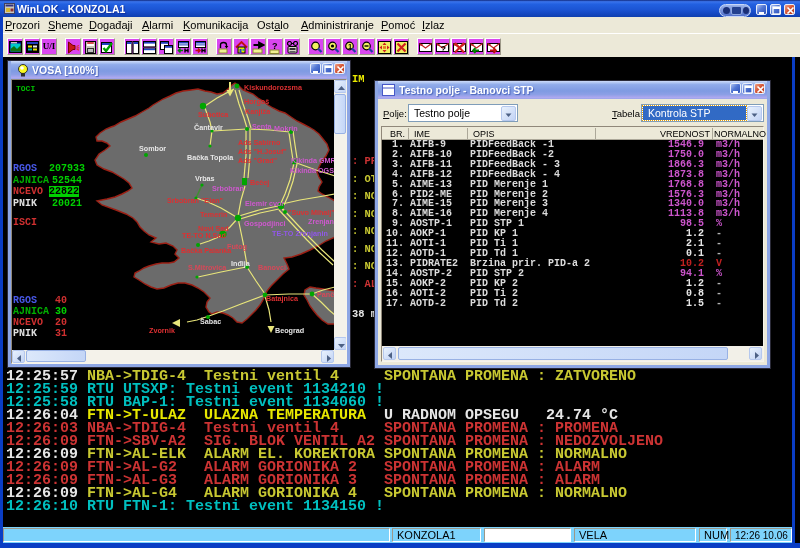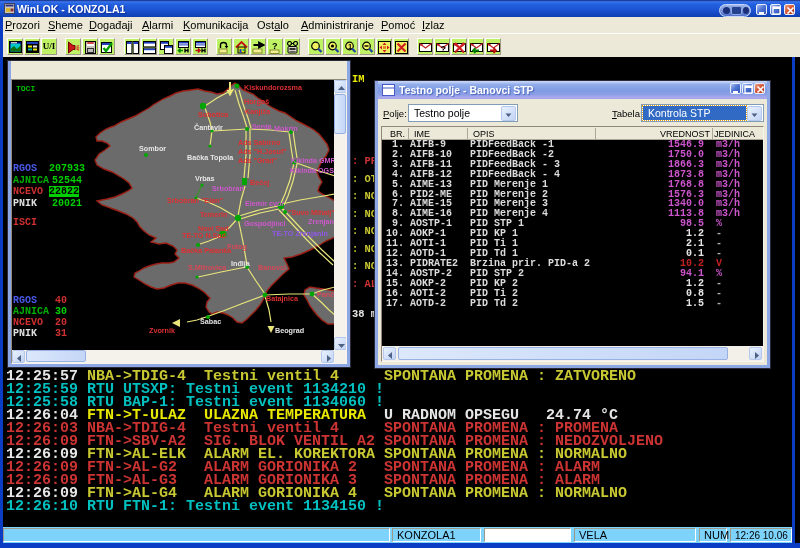--- a/index.html
+++ b/index.html
@@ -12,21 +12,21 @@
 #mdi { left:3px; top:57px; width:789px; height:470px; background:#000; overflow:hidden; }
 #lborder { left:0; top:17px; width:3px; height:531px; background:#0A3DC4; }
 #rborder { left:792px; top:57px; width:3px; height:486px; background:#0A3DC4; }
 #rblack { left:795px; top:57px; width:5px; height:486px; background:#000; }
 #bborder { left:0; top:543px; width:800px; height:5px; background:#0A3DC4; }
 #statusbar { left:3px; top:527px; width:789px; height:16px; background:#7dd3fc; font-size:11px; color:#000;}
 .spanel { position:absolute; top:1px; height:14px; border:1px solid;
   border-color:#9D9888 #fff #fff #9D9888; padding:0 4px; }
 .menuitem { position:absolute; top:2px; }
 u { text-decoration:underline; }
-.tbtn { position:absolute; top:4px; width:16px; height:17px; background:#bef264;
+.tbtn { position:absolute; top:4px; width:16px; height:17px; background:#d946ef;
   border:1px solid; border-color:#fff #9D9888 #9D9888 #fff; }
 .tbtn svg { position:absolute; left:1px; top:2px; }
 .xpwin { position:absolute; border:3px solid #8DA6E4; border-top:none; background:#ECE9D8;
   box-shadow:0 0 0 1px #2a2a38; }
 .xptitle { position:relative; height:18px; 
   background:linear-gradient(180deg,#CDDCF9 0%,#91ACEA 20%,#7F9AE2 55%,#8C9FE6 75%,#ADA8EF 92%,#9AA5E8 100%);
   color:#fff; font-weight:bold; font-size:10.5px; }
 .xptitle .cap { position:absolute; left:21px; top:3px; white-space:nowrap;
   text-shadow:1px 1px 1px #4A62B8; }
 .winbtns { position:absolute; right:2px; top:2px; }
@@ -293,20 +293,36 @@
 </div>
 <div id="statusbar" class="abs">
 <div class="spanel" style="left:0px;width:387px;"></div>
 <div class="spanel" style="left:389px;width:89px;">KONZOLA1</div>
 <div class="spanel" style="left:481px;width:87px;background:#fff;"></div>
 <div class="spanel" style="left:571px;width:122px;">VELA</div>
 <div class="spanel" style="left:696px;width:28px;">NUM</div>
 <div class="spanel" style="left:727px;width:62px;white-space:nowrap;font-size:10px;padding-top:1px;">12:26 10.06</div>
 </div>
 <div class="xpwin" style="left:8px;top:61px;width:342px;height:306px;">
+<div class="xptitle">
+<svg style="position:absolute;left:5px;top:2px" width="14" height="14" viewBox="0 0 14 14">
+<circle cx="7" cy="6" r="4.5" fill="#F8F820" stroke="#303030" stroke-width="1"></circle>
+<circle cx="6" cy="5" r="1.8" fill="#fff"></circle>
+        <rect x="5" y="10" width="4" height="3.5" fill="#303030"></rect>
+      </svg>
+<span class="cap">VOSA [100%]</span>
+<div class="winbtns"><div style="display:inline-block;position:relative;width:11px;height:11px;margin-left:1px;border:1px solid #E7EDFB;border-radius:2px;vertical-align:top;background:linear-gradient(135deg,#ADC3F2 0%,#5377D4 45%,#2C50B8 100%);"><svg width="11" height="11" style="position:absolute;left:0;top:0">
+            <rect x="2" y="7" width="5" height="2" fill="#fff"></rect>
+          </svg></div><div style="display:inline-block;position:relative;width:11px;height:11px;margin-left:1px;border:1px solid #E7EDFB;border-radius:2px;vertical-align:top;background:linear-gradient(135deg,#ADC3F2 0%,#5377D4 45%,#2C50B8 100%);"><svg width="11" height="11" style="position:absolute;left:0;top:0">
+            <rect x="2" y="2" width="7" height="7" fill="none" stroke="#fff" stroke-width="1.3"></rect>
+            <rect x="2" y="2" width="7" height="2" fill="#fff"></rect>
+          </svg></div><div style="display:inline-block;position:relative;width:11px;height:11px;margin-left:1px;border:1px solid #E7EDFB;border-radius:2px;vertical-align:top;background:linear-gradient(135deg,#F0A088 0%,#D85B3A 45%,#B03317 100%);"><svg width="11" height="11" style="position:absolute;left:0;top:0">
+            <path d="M2.5 2.5 L8.5 8.5 M8.5 2.5 L2.5 8.5" stroke="#fff" stroke-width="1.6"></path>
+          </svg></div></div>
+</div>
 <div class="abs" style="left:0;top:18px;width:336px;height:285px;border:1px solid #90887A;border-color:#90887A #F6F4EC #F6F4EC #90887A;background:#000;overflow:hidden;">
 <div class="abs" style="left:0;top:0;width:322px;height:270px;overflow:hidden;">
         <svg class="abs" style="left:0;top:0" width="323" height="271" viewBox="0 0 323 271">
           <path d="M158,16 L164,13 L171,11 L179,10 L186,9 L193,11 L199,12 L205,14 L211,13 L216,9 L220,5 L223,3 L227,6 L231,10 L236,12 L241,14 L246,18 L251,21 L256,25 L261,28 L267,31 L273,33 L279,37 L285,41 L291,44 L297,47 L302,50 L307,54 L311,59 L315,64 L317,70 L314,76 L310,81 L307,87 L305,92 L307,97 L310,102 L307,107 L306,111 L310,114 L316,117 L323,121 L323,157 L314,161 L306,166 L298,170 L289,174 L280,177 L272,178 L275,184 L277,189 L271,194 L265,200 L259,206 L255,211 L253,216 L251,220 L248,225 L244,230 L240,234 L235,239 L230,243 L225,242 L221,238 L216,235 L211,233 L205,232 L200,234 L197,232 L194,227 L195,222 L198,218 L192,212 L186,208 L180,205 L173,203 L166,203 L159,205 L152,208 L145,209 L139,207 L133,204 L127,200 L122,197 L123,193 L127,191 L132,188 L137,186 L144,184 L150,183 L157,183 L162,182 L167,178 L163,174 L165,170 L161,166 L154,163 L147,164 L139,162 L144,158 L137,155 L132,151 L128,147 L125,142 L121,138 L114,134 L104,130 L90,125 L85,121 L95,119 L103,117 L110,114 L116,111 L120,108 L117,103 L112,99 L107,96 L100,92 L92,89 L85,85 L83,80 L87,74 L93,70 L98,66 L95,63 L90,61 L85,61 L84,57 L88,53 L94,49 L99,47 L102,46 L109,42 L116,39 L123,36 L130,32 L137,28 L141,25 L146,22 L151,19 Z" fill="#6B6B6B" stroke="#9B2015" stroke-width="1.4"></path>
           <path d="M292,215 L293,210 L298,207 L304,208 L311,209 L317,210 L323,211 L323,244 L316,244 L310,240 L305,235 L301,230 L298,226 L295,220 Z" fill="#6B6B6B" stroke="#9B2015" stroke-width="1.4"></path>
           <path d="M223,10 L227,24 L232,38 L235,48" fill="none" stroke="#E9E67A" stroke-width="1.2"></path>
           <path d="M227,10 L231,24 L236,38 L239,48" fill="none" stroke="#E9E67A" stroke-width="1.2"></path>
           <path d="M234,50 L234,75 L232,98" fill="none" stroke="#E9E67A" stroke-width="1.2"></path>
           <path d="M238,50 L238,75 L236,98" fill="none" stroke="#E9E67A" stroke-width="1.2"></path>
           <path d="M222,9 L205,18 L193,26" fill="none" stroke="#E9E67A" stroke-width="1.2"></path>
@@ -474,21 +490,21 @@
     <div class="abs" style="right:1px;top:1px;width:15px;height:15px;background:linear-gradient(135deg,#E9F2FD,#C2D3F5);border:1px solid #B5C8EE;border-radius:2px;"><svg width="13" height="13">
             <path d="M3.5 5.5 L6.5 9 L9.5 5.5 Z" fill="#4D6185"></path>
           </svg></div>
   </div>
   <div class="abs" style="left:3px;top:27px;width:383px;height:236px;border:1px solid #90887A;border-color:#90887A #F6F4EC #F6F4EC #90887A;">
     <div class="abs" style="left:0;top:0;width:381px;height:13px;background:#ECE9D8;border-bottom:1px solid #ACA899;font-size:9px;">
       <div class="abs" style="left:8px;top:2px;">BR.</div>
       <div class="abs" style="left:32px;top:2px;">IME</div>
       <div class="abs" style="left:91px;top:2px;">OPIS</div>
       <div class="abs" style="left:278px;top:2px;">VREDNOST</div>
-      <div class="abs" style="left:332px;top:2px;">JEDINICA</div>
+      <div class="abs" style="left:332px;top:2px;">NORMALNO</div>
       <div class="abs" style="left:26px;top:1px;width:1px;height:11px;background:#ACA899"></div>
       <div class="abs" style="left:85px;top:1px;width:1px;height:11px;background:#ACA899"></div>
       <div class="abs" style="left:213px;top:1px;width:1px;height:11px;background:#ACA899"></div>
       <div class="abs" style="left:330px;top:1px;width:1px;height:11px;background:#ACA899"></div>
     </div>
     <div class="abs" style="left:0;top:13px;width:381px;height:206px;background:#000;overflow:hidden;">
       <pre class="abs" style="left:4px;top:0px;font-size:10px;line-height:9.9px;font-weight:bold;color:#DCDCDC;">&nbsp;1.&nbsp;AIFB-9&nbsp;&nbsp;&nbsp;&nbsp;PIDFeedBack&nbsp;-1&nbsp;&nbsp;&nbsp;&nbsp;&nbsp;&nbsp;&nbsp;&nbsp;&nbsp;&nbsp;&nbsp;&nbsp;&nbsp;&nbsp;&nbsp;&nbsp;&nbsp;&nbsp;<span class="mg">&nbsp;1546.9&nbsp;&nbsp;m3/h</span><br>&nbsp;2.&nbsp;AIFB-10&nbsp;&nbsp;&nbsp;PIDFeedBack&nbsp;-2&nbsp;&nbsp;&nbsp;&nbsp;&nbsp;&nbsp;&nbsp;&nbsp;&nbsp;&nbsp;&nbsp;&nbsp;&nbsp;&nbsp;&nbsp;&nbsp;&nbsp;&nbsp;<span class="mg">&nbsp;1750.0&nbsp;&nbsp;m3/h</span><br>&nbsp;3.&nbsp;AIFB-11&nbsp;&nbsp;&nbsp;PIDFeedBack&nbsp;-&nbsp;3&nbsp;&nbsp;&nbsp;&nbsp;&nbsp;&nbsp;&nbsp;&nbsp;&nbsp;&nbsp;&nbsp;&nbsp;&nbsp;&nbsp;&nbsp;&nbsp;&nbsp;<span class="mg">&nbsp;1866.3&nbsp;&nbsp;m3/h</span><br>&nbsp;4.&nbsp;AIFB-12&nbsp;&nbsp;&nbsp;PIDFeedBack&nbsp;-&nbsp;4&nbsp;&nbsp;&nbsp;&nbsp;&nbsp;&nbsp;&nbsp;&nbsp;&nbsp;&nbsp;&nbsp;&nbsp;&nbsp;&nbsp;&nbsp;&nbsp;&nbsp;<span class="mg">&nbsp;1873.8&nbsp;&nbsp;m3/h</span><br>&nbsp;5.&nbsp;AIME-13&nbsp;&nbsp;&nbsp;PID&nbsp;Merenje&nbsp;1&nbsp;&nbsp;&nbsp;&nbsp;&nbsp;&nbsp;&nbsp;&nbsp;&nbsp;&nbsp;&nbsp;&nbsp;&nbsp;&nbsp;&nbsp;&nbsp;&nbsp;&nbsp;&nbsp;<span class="mg">&nbsp;1768.8&nbsp;&nbsp;m3/h</span><br>&nbsp;6.&nbsp;PID2-ME&nbsp;&nbsp;&nbsp;PID&nbsp;Merenje&nbsp;2&nbsp;&nbsp;&nbsp;&nbsp;&nbsp;&nbsp;&nbsp;&nbsp;&nbsp;&nbsp;&nbsp;&nbsp;&nbsp;&nbsp;&nbsp;&nbsp;&nbsp;&nbsp;&nbsp;<span class="mg">&nbsp;1576.3&nbsp;&nbsp;m3/h</span><br>&nbsp;7.&nbsp;AIME-15&nbsp;&nbsp;&nbsp;PID&nbsp;Merenje&nbsp;3&nbsp;&nbsp;&nbsp;&nbsp;&nbsp;&nbsp;&nbsp;&nbsp;&nbsp;&nbsp;&nbsp;&nbsp;&nbsp;&nbsp;&nbsp;&nbsp;&nbsp;&nbsp;&nbsp;<span class="mg">&nbsp;1340.0&nbsp;&nbsp;m3/h</span><br>&nbsp;8.&nbsp;AIME-16&nbsp;&nbsp;&nbsp;PID&nbsp;Merenje&nbsp;4&nbsp;&nbsp;&nbsp;&nbsp;&nbsp;&nbsp;&nbsp;&nbsp;&nbsp;&nbsp;&nbsp;&nbsp;&nbsp;&nbsp;&nbsp;&nbsp;&nbsp;&nbsp;&nbsp;<span class="mg">&nbsp;1113.8&nbsp;&nbsp;m3/h</span><br>&nbsp;9.&nbsp;AOSTP-1&nbsp;&nbsp;&nbsp;PID&nbsp;STP&nbsp;1&nbsp;&nbsp;&nbsp;&nbsp;&nbsp;&nbsp;&nbsp;&nbsp;&nbsp;&nbsp;&nbsp;&nbsp;&nbsp;&nbsp;&nbsp;&nbsp;&nbsp;&nbsp;&nbsp;&nbsp;&nbsp;&nbsp;&nbsp;<span class="mg">&nbsp;&nbsp;&nbsp;98.5&nbsp;&nbsp;%</span><br>10.&nbsp;AOKP-1&nbsp;&nbsp;&nbsp;&nbsp;PID&nbsp;KP&nbsp;1&nbsp;&nbsp;&nbsp;&nbsp;&nbsp;&nbsp;&nbsp;&nbsp;&nbsp;&nbsp;&nbsp;&nbsp;&nbsp;&nbsp;&nbsp;&nbsp;&nbsp;&nbsp;&nbsp;&nbsp;&nbsp;&nbsp;&nbsp;&nbsp;<span class="wh">&nbsp;&nbsp;&nbsp;&nbsp;1.2</span><span class="gy">&nbsp;&nbsp;-</span><br>11.&nbsp;AOTI-1&nbsp;&nbsp;&nbsp;&nbsp;PID&nbsp;Ti&nbsp;1&nbsp;&nbsp;&nbsp;&nbsp;&nbsp;&nbsp;&nbsp;&nbsp;&nbsp;&nbsp;&nbsp;&nbsp;&nbsp;&nbsp;&nbsp;&nbsp;&nbsp;&nbsp;&nbsp;&nbsp;&nbsp;&nbsp;&nbsp;&nbsp;<span class="wh">&nbsp;&nbsp;&nbsp;&nbsp;2.1</span><span class="gy">&nbsp;&nbsp;-</span><br>12.&nbsp;AOTD-1&nbsp;&nbsp;&nbsp;&nbsp;PID&nbsp;Td&nbsp;1&nbsp;&nbsp;&nbsp;&nbsp;&nbsp;&nbsp;&nbsp;&nbsp;&nbsp;&nbsp;&nbsp;&nbsp;&nbsp;&nbsp;&nbsp;&nbsp;&nbsp;&nbsp;&nbsp;&nbsp;&nbsp;&nbsp;&nbsp;&nbsp;<span class="wh">&nbsp;&nbsp;&nbsp;&nbsp;0.1</span><span class="gy">&nbsp;&nbsp;-</span><br>13.&nbsp;PIDRATE2&nbsp;&nbsp;Brzina&nbsp;prir.&nbsp;PID-a&nbsp;2&nbsp;&nbsp;&nbsp;&nbsp;&nbsp;&nbsp;&nbsp;&nbsp;&nbsp;&nbsp;&nbsp;&nbsp;<span class="rr">&nbsp;&nbsp;&nbsp;10.2&nbsp;&nbsp;V</span><br>14.&nbsp;AOSTP-2&nbsp;&nbsp;&nbsp;PID&nbsp;STP&nbsp;2&nbsp;&nbsp;&nbsp;&nbsp;&nbsp;&nbsp;&nbsp;&nbsp;&nbsp;&nbsp;&nbsp;&nbsp;&nbsp;&nbsp;&nbsp;&nbsp;&nbsp;&nbsp;&nbsp;&nbsp;&nbsp;&nbsp;&nbsp;<span class="mg">&nbsp;&nbsp;&nbsp;94.1&nbsp;&nbsp;%</span><br>15.&nbsp;AOKP-2&nbsp;&nbsp;&nbsp;&nbsp;PID&nbsp;KP&nbsp;2&nbsp;&nbsp;&nbsp;&nbsp;&nbsp;&nbsp;&nbsp;&nbsp;&nbsp;&nbsp;&nbsp;&nbsp;&nbsp;&nbsp;&nbsp;&nbsp;&nbsp;&nbsp;&nbsp;&nbsp;&nbsp;&nbsp;&nbsp;&nbsp;<span class="wh">&nbsp;&nbsp;&nbsp;&nbsp;1.2</span><span class="gy">&nbsp;&nbsp;-</span><br>16.&nbsp;AOTI-2&nbsp;&nbsp;&nbsp;&nbsp;PID&nbsp;Ti&nbsp;2&nbsp;&nbsp;&nbsp;&nbsp;&nbsp;&nbsp;&nbsp;&nbsp;&nbsp;&nbsp;&nbsp;&nbsp;&nbsp;&nbsp;&nbsp;&nbsp;&nbsp;&nbsp;&nbsp;&nbsp;&nbsp;&nbsp;&nbsp;&nbsp;<span class="wh">&nbsp;&nbsp;&nbsp;&nbsp;0.8</span><span class="gy">&nbsp;&nbsp;-</span><br>17.&nbsp;AOTD-2&nbsp;&nbsp;&nbsp;&nbsp;PID&nbsp;Td&nbsp;2&nbsp;&nbsp;&nbsp;&nbsp;&nbsp;&nbsp;&nbsp;&nbsp;&nbsp;&nbsp;&nbsp;&nbsp;&nbsp;&nbsp;&nbsp;&nbsp;&nbsp;&nbsp;&nbsp;&nbsp;&nbsp;&nbsp;&nbsp;&nbsp;<span class="wh">&nbsp;&nbsp;&nbsp;&nbsp;1.5</span><span class="gy">&nbsp;&nbsp;-</span></pre>
     </div>
     <div class="abs" style="left:0;top:219px;width:381px;height:15px;background:#F2F0E8;">
       <div class="sbtn" style="left:1px;top:1px"><svg width="13" height="13">

